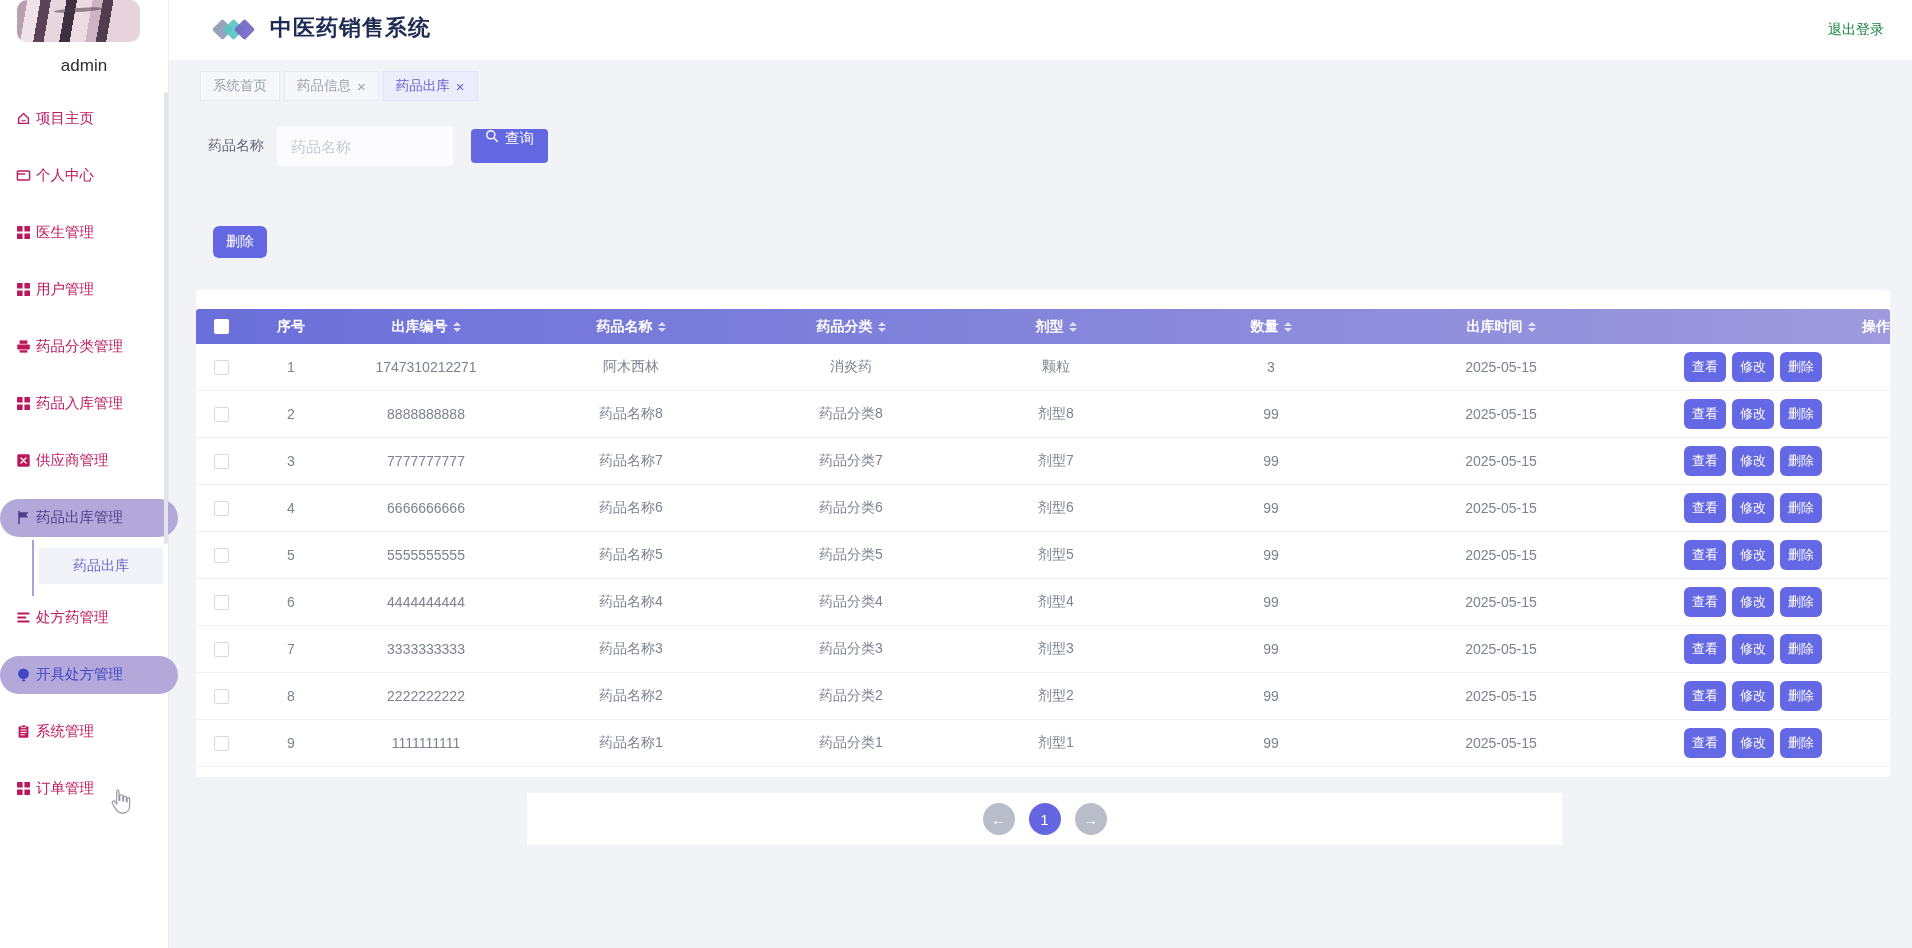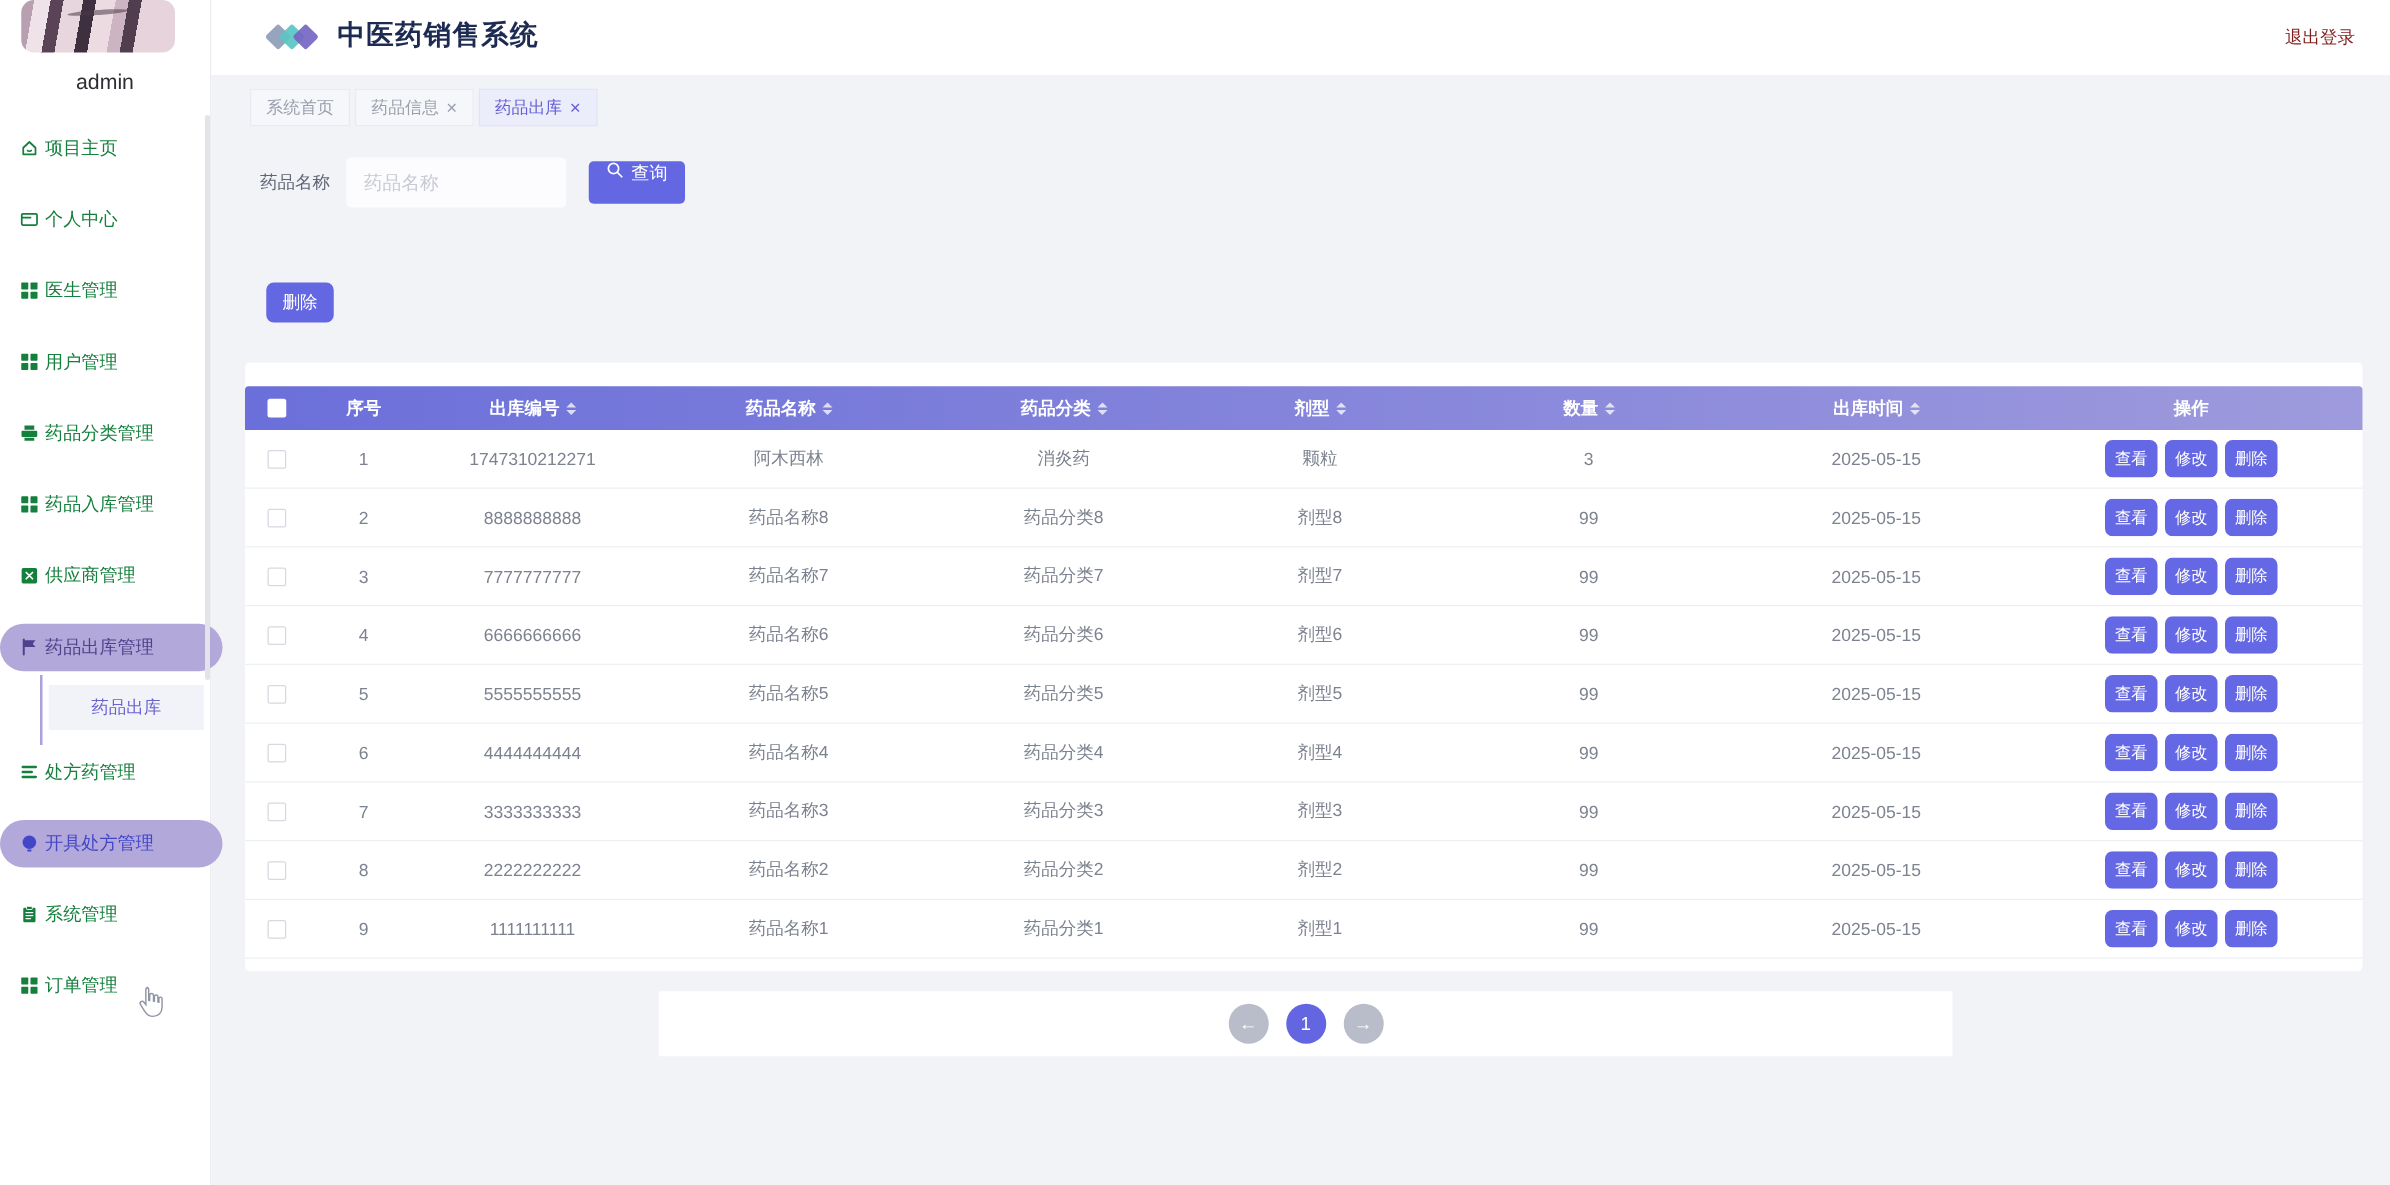--- a/index.html
+++ b/index.html
@@ -10,38 +10,38 @@
   .sidebar{position:absolute;left:0;top:0;width:168px;height:948px;background:#fff;
            border-right:1px solid #ededf1;z-index:5;}
   .avatar{position:absolute;left:17px;top:0;width:123px;height:42px;border-radius:10px;overflow:hidden;
           background:linear-gradient(100deg,#b9a0b0 0 8%,#efe2e8 8% 18%,#5a4356 18% 26%,#e8d6de 26% 38%,
           #3f3040 38% 46%,#eddbe2 46% 58%,#cdb4c2 58% 66%,#503d4e 66% 74%,#e6d3dc 74% 100%);}
   .avatar:after{content:"";position:absolute;left:30%;top:18%;width:40%;height:10%;
           background:#4a3947;transform:rotate(-4deg);border-radius:50%;opacity:.55;}
   .admin-name{position:absolute;top:56px;left:0;width:168px;text-align:center;font-size:17px;color:#2d2d33;}
   .side-menu{position:absolute;top:90px;left:0;width:168px;}
   .side-item{height:57px;display:flex;align-items:center;padding-left:15px;font-size:14.5px;
-             color:#15803d;cursor:pointer;box-sizing:border-box;white-space:nowrap;}
+             color:#be185d;cursor:pointer;box-sizing:border-box;white-space:nowrap;}
   .side-item .icon{width:17px;height:17px;margin-right:4px;display:inline-flex;align-items:center;justify-content:center;flex:0 0 17px;}
   .side-item .icon svg{width:15px;height:15px;}
   .side-item.active{height:38px;margin:9.5px 0;border-radius:19px;background:#b2a9da;width:178px;color:#50418e;}
   .side-item.active.blue{color:#4446c8;}
   .submenu{height:42px;position:relative;margin:1px 0;}
   .submenu .bar{position:absolute;left:32px;top:-6px;bottom:-8px;width:2px;background:#a9a2dc;}
   .submenu-item{position:absolute;left:39px;top:2px;width:124px;height:36px;background:#f2f2f9;
                 color:#6a63d0;font-size:14px;display:flex;align-items:center;justify-content:center;cursor:pointer;}
   .side-scroll{position:absolute;right:0px;top:92px;width:4px;height:452px;background:#e3e4e9;border-radius:2px;}
 
   
   .header{position:absolute;left:168px;top:0;right:0;height:60px;background:#fff;}
   .logo{position:absolute;left:47px;top:22px;display:flex;}
   .logo i{width:15px;height:15px;transform:rotate(45deg);border-radius:2px;display:block;opacity:.92;}
   .logo i+i{margin-left:-4px;}
   .app-title{position:absolute;left:102px;top:13px;font-size:22px;font-weight:700;color:#1d2b52;letter-spacing:1px;}
-  .logout{position:absolute;right:28px;top:21px;font-size:14px;color:#7f1d1d;cursor:pointer;}
+  .logout{position:absolute;right:28px;top:21px;font-size:14px;color:#15803d;cursor:pointer;}
 
   
   .content{position:absolute;left:168px;top:60px;right:0;bottom:0;background:#f2f3f7;}
   .tabbar{position:absolute;left:32px;top:11px;display:flex;gap:4px;}
   .tab{height:30px;padding:0 12px;background:#f6f7fa;border:1px solid #e9ebf2;color:#9aa0ac;
        font-size:13.5px;display:flex;align-items:center;gap:6px;cursor:pointer;box-sizing:border-box;}
   .tab.active{background:#ecedfb;border-color:#e3e4f7;color:#655ed6;}
   .tab .close{font-size:15px;line-height:1;cursor:pointer;}
 
   .search-row{position:absolute;left:40px;top:66px;display:flex;align-items:center;}
@@ -302,21 +302,21 @@
             <i class="dn"></i>
           </span>
         </div>
         <div class="th" style="width: 230px;">
           <span>出库时间</span>
           <span class="sort">
             <i class="up"></i>
             <i class="dn"></i>
           </span>
         </div>
-        <div class="th" style="width: 274px;">
+        <div class="th" style="width: 274px; justify-content: flex-end;">
           <span>操作</span>
         </div>
       </div>
     <div id="tbody">
         <div class="trow">
           <div class="col-check">
             <div class="cbx row"></div>
           </div>
           <div class="td" style="width: 90px;">1</div>
           <div class="td" style="width: 180px;">1747310212271</div>

